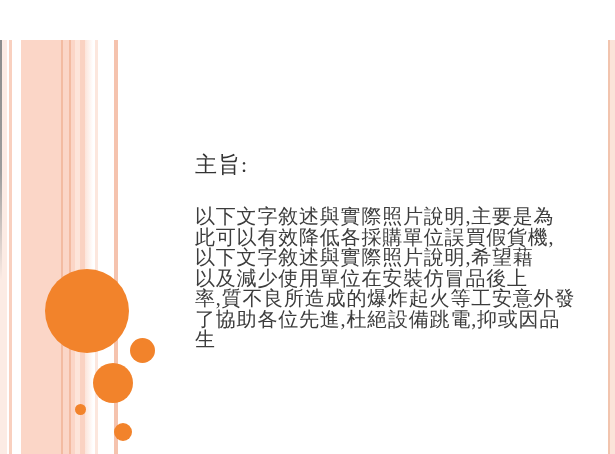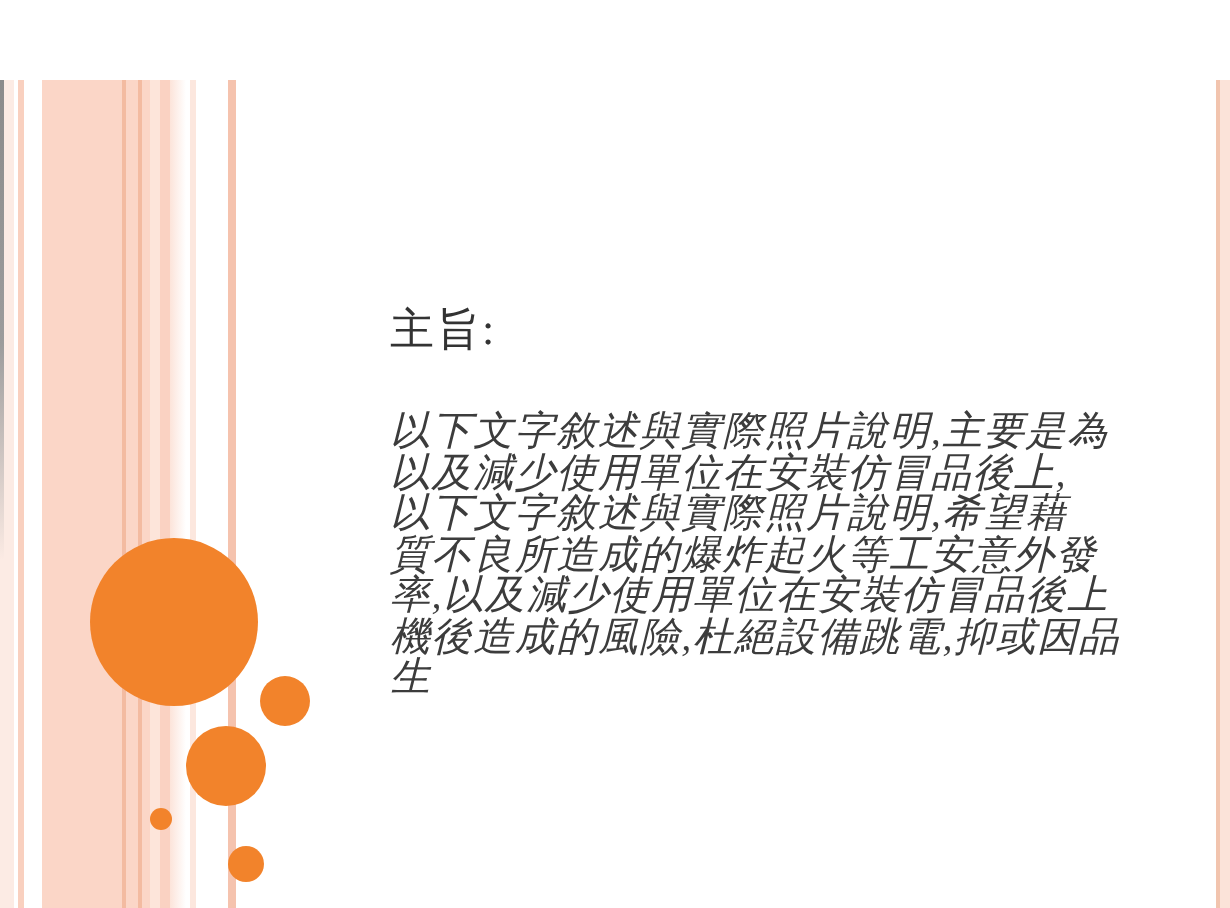--- a/index.html
+++ b/index.html
@@ -75,23 +75,23 @@
   <div class="right-stripes"></div>
 
   <div class="circle c1" style="background: rgb(242, 131, 43);"></div>
   <div class="circle c2" style="background: rgb(242, 131, 43);"></div>
   <div class="circle c3" style="background: rgb(242, 131, 43);"></div>
   <div class="circle c4" style="background: rgb(242, 131, 43);"></div>
   <div class="circle c5" style="background: rgb(242, 131, 43);"></div>
 
   <div class="title" style="color: rgb(51, 51, 51);">主旨:</div>
 
-  <div class="body-text" style="color: rgb(60, 60, 60); font-style: italic;">
+  <div class="body-text" style="color: rgb(60, 60, 60);">
     <div class="body-line">以下文字敘述與實際照片說明,主要是為</div>
-    <div class="body-line">以及減少使用單位在安裝仿冒品後上,</div>
+    <div class="body-line">此可以有效降低各採購單位誤買假貨機,</div>
     <div class="body-line">以下文字敘述與實際照片說明,希望藉</div>
-    <div class="body-line">質不良所造成的爆炸起火等工安意外發</div>
-    <div class="body-line">率,以及減少使用單位在安裝仿冒品後上</div>
-    <div class="body-line">機後造成的風險,杜絕設備跳電,抑或因品</div>
+    <div class="body-line">以及減少使用單位在安裝仿冒品後上</div>
+    <div class="body-line">率,質不良所造成的爆炸起火等工安意外發</div>
+    <div class="body-line">了協助各位先進,杜絕設備跳電,抑或因品</div>
     <div class="body-line">生</div>
   </div>
 
 </div>
 
 </body></html>

